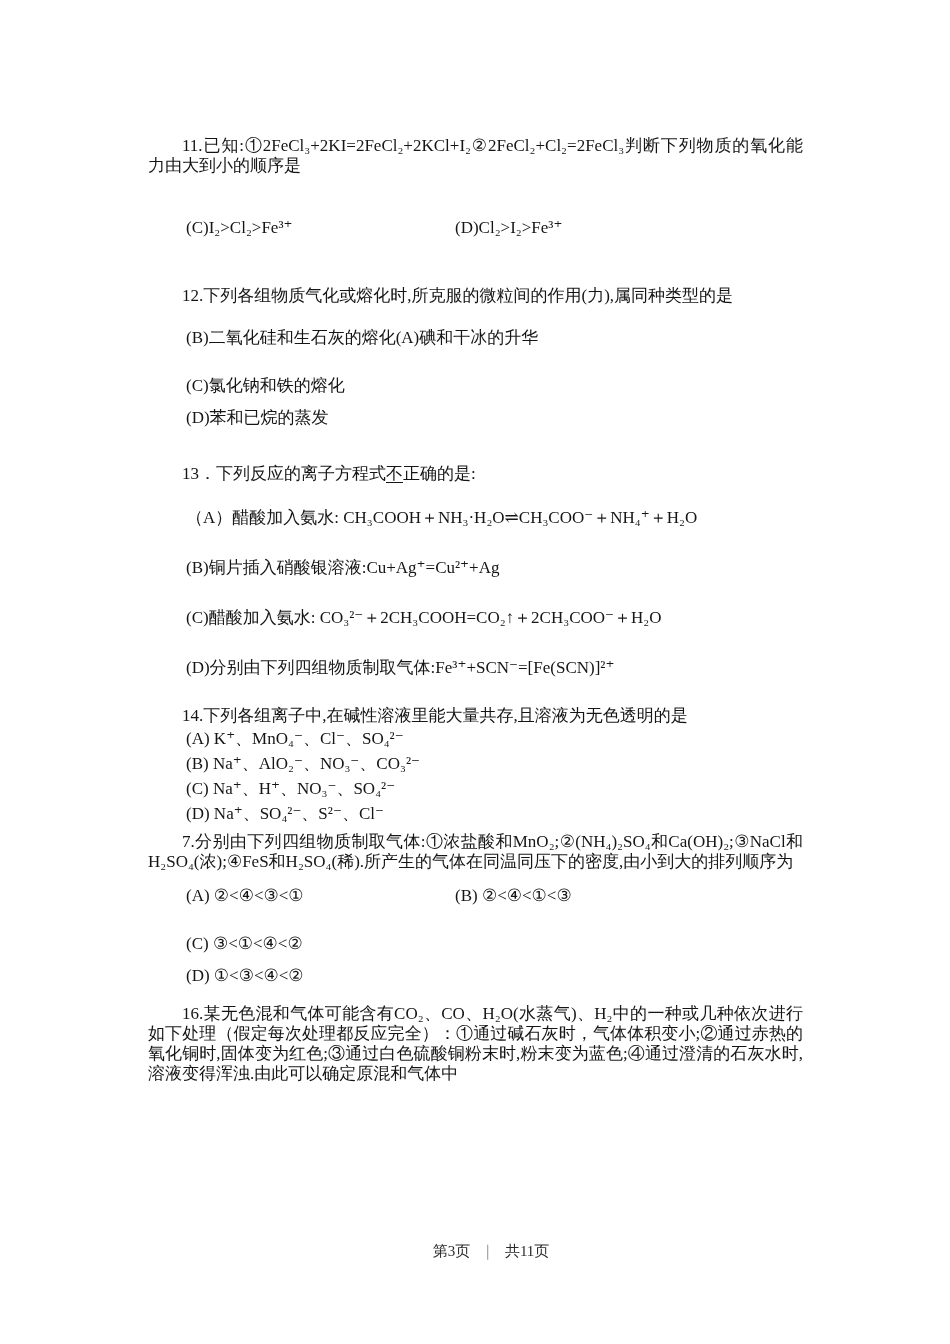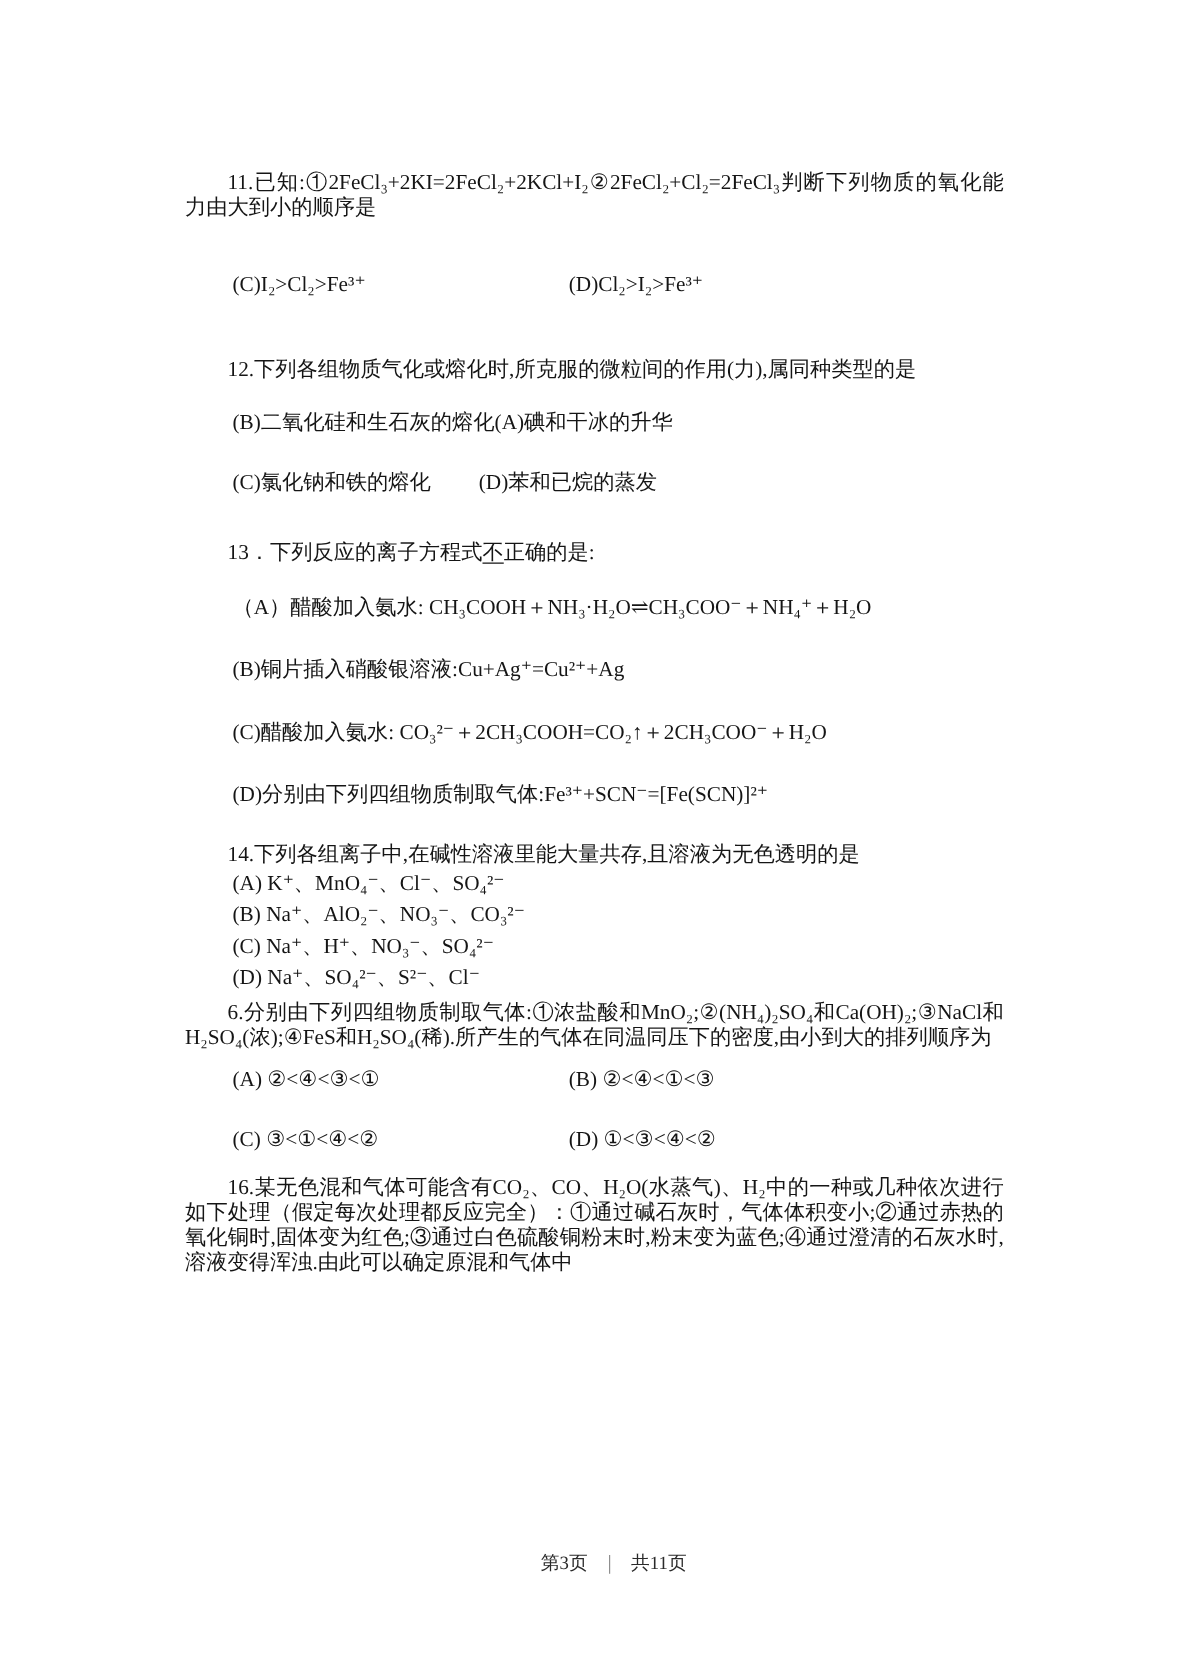--- a/index.html
+++ b/index.html
@@ -25,29 +25,29 @@
   .emph { text-decoration: underline; text-underline-offset: 3px; }
   .options { padding-left: 38px; }
   .opt-row { display: flex; line-height: 32px; }
   .opt-row + .opt-row { margin-top: 18px; }
   .opt-first { flex: none; }
   .q11 .opt-first, .q15 .opt-first { width: 269px; }
   .q12 .opt-first { width: 197px; }
   .q11 .options { margin-top: 36px; }
   .q12 { margin-top: 42px; }
   .q12 .options { margin-top: 16px; }
-  .q12 .opt-row + .opt-row { margin-top: 16px; }
+  .q12 .opt-row + .opt-row { margin-top: 16px; flex-direction: column; }
   .q13 { margin-top: 30px; }
   .q13 .option { line-height: 32px; margin-top: 18px; }
   .q14 { margin-top: 22px; }
   .q14 .options { margin-top: 0; }
   .q14 .option { line-height: 25px; }
   .q15 { margin-top: 6px; }
   .q15 .options { margin-top: 8px; }
-  .q15 .opt-row + .opt-row { margin-top: 16px; }
+  .q15 .opt-row + .opt-row { margin-top: 16px; flex-direction: column; }
   .q16 { margin-top: 12px; }
   .footer {
     position: absolute;
     left: 16px; top: 1240px;
     width: 100%;
     text-align: center;
     font-size: 15px;
     color: #2a2a2a;
     line-height: 22px;
   }
@@ -96,21 +96,21 @@
     <p class="stem">14.下列各组离子中,在碱性溶液里能大量共存,且溶液为无色透明的是</p>
     <div class="options">
       <p class="option">(A) K⁺、MnO₄⁻、Cl⁻、SO₄²⁻</p>
       <p class="option">(B) Na⁺、AlO₂⁻、NO₃⁻、CO₃²⁻</p>
       <p class="option">(C) Na⁺、H⁺、NO₃⁻、SO₄²⁻</p>
       <p class="option">(D) Na⁺、SO₄²⁻、S²⁻、Cl⁻</p>
     </div>
   </section>
 
   <section class="question q15">
-    <p class="stem">6.分别由下列四组物质制取气体:①浓盐酸和MnO₂;②(NH₄)₂SO₄和Ca(OH)₂;③NaCl和H₂SO₄(浓);④FeS和H₂SO₄(稀).所产生的气体在同温同压下的密度,由小到大的排列顺序为</p>
+    <p class="stem">7.分别由下列四组物质制取气体:①浓盐酸和MnO₂;②(NH₄)₂SO₄和Ca(OH)₂;③NaCl和H₂SO₄(浓);④FeS和H₂SO₄(稀).所产生的气体在同温同压下的密度,由小到大的排列顺序为</p>
     <div class="options">
       <div class="opt-row">
         <span class="opt opt-first">(A) ②&lt;④&lt;③&lt;①</span>
         <span class="opt">(B) ②&lt;④&lt;①&lt;③</span>
       </div>
       <div class="opt-row">
         <span class="opt opt-first">(C) ③&lt;①&lt;④&lt;②</span>
         <span class="opt">(D) ①&lt;③&lt;④&lt;②</span>
       </div>
     </div>

